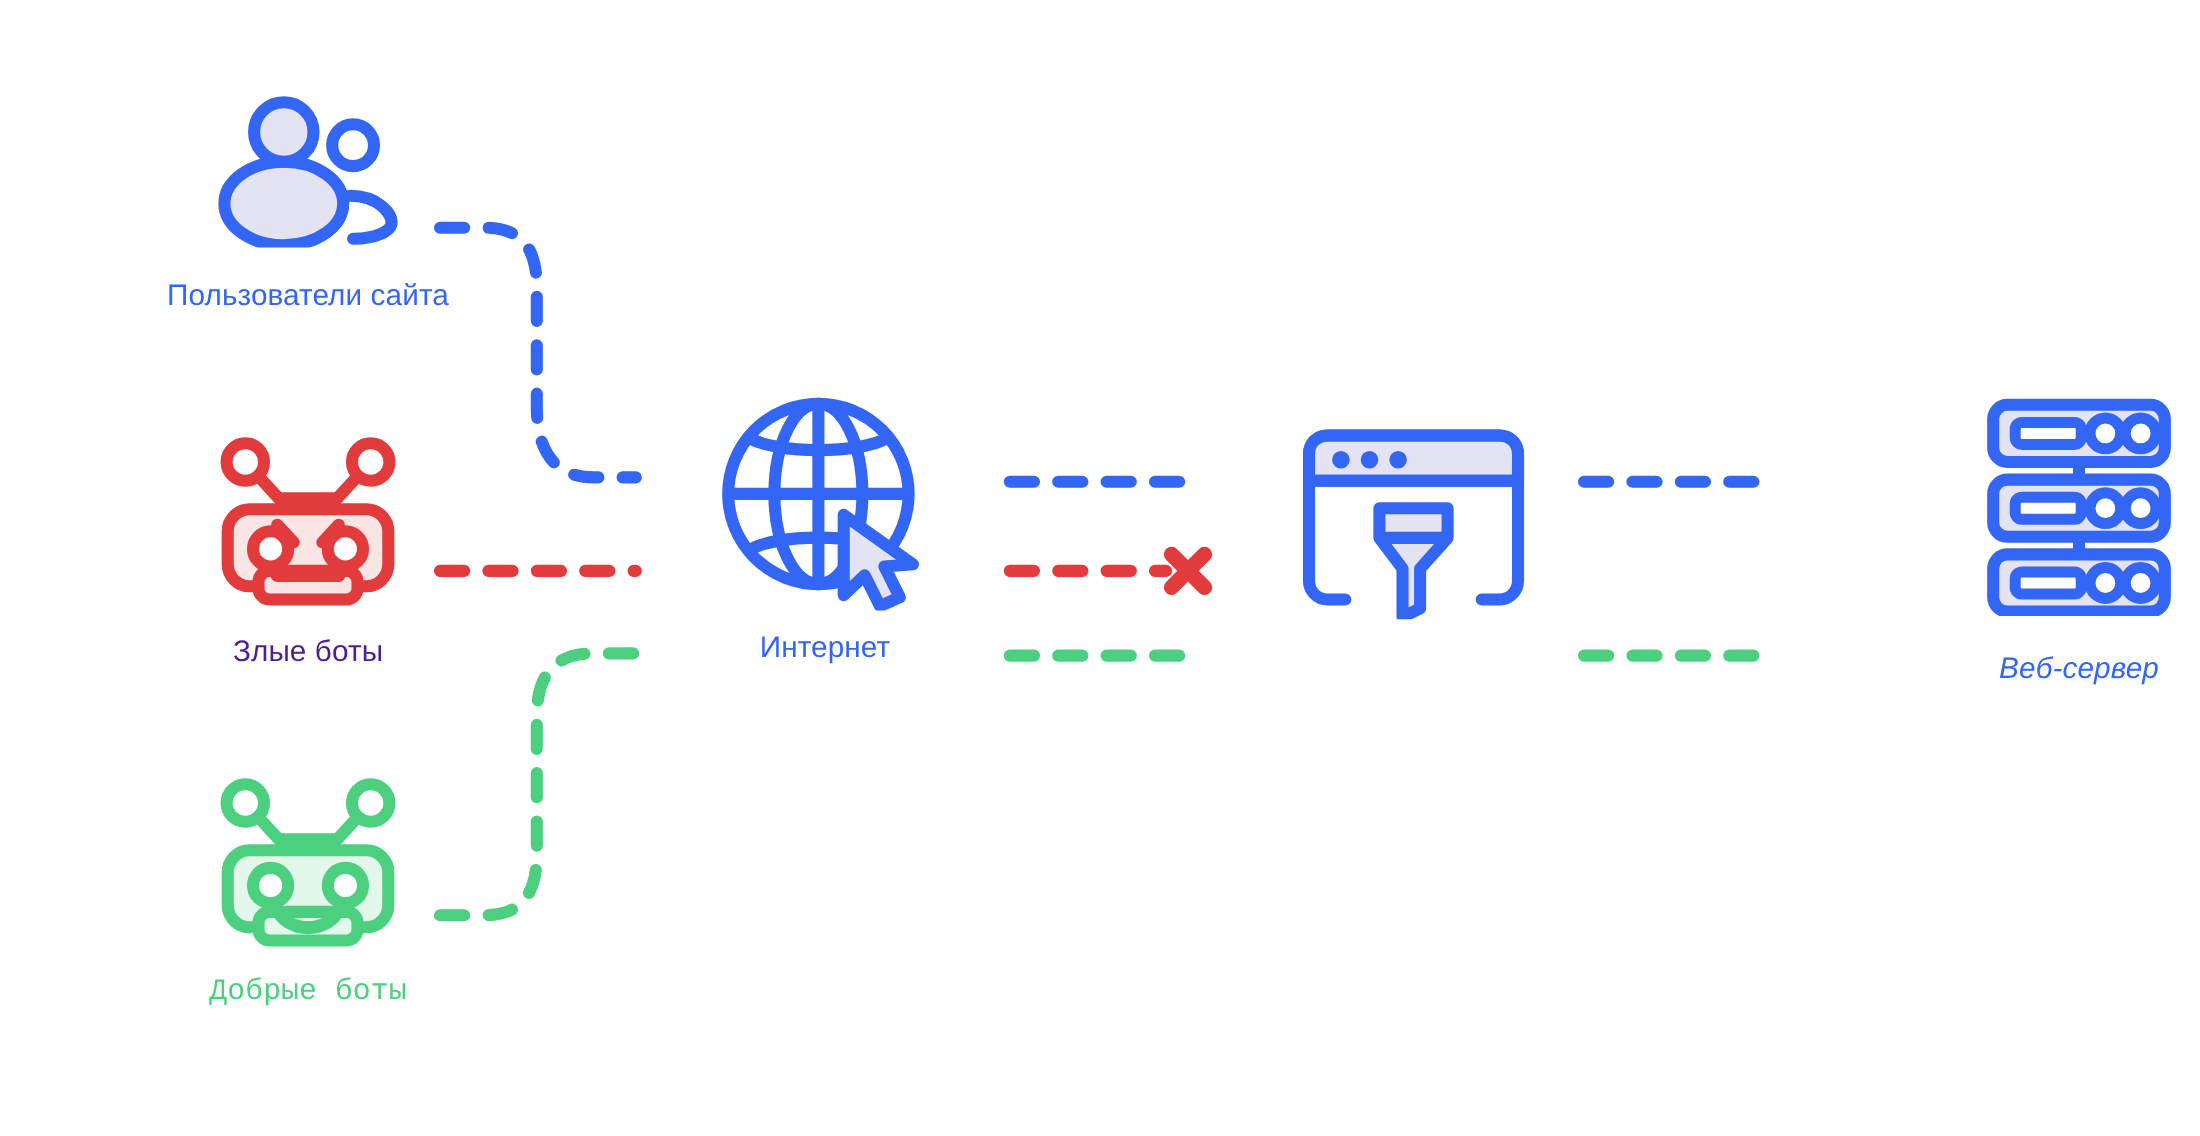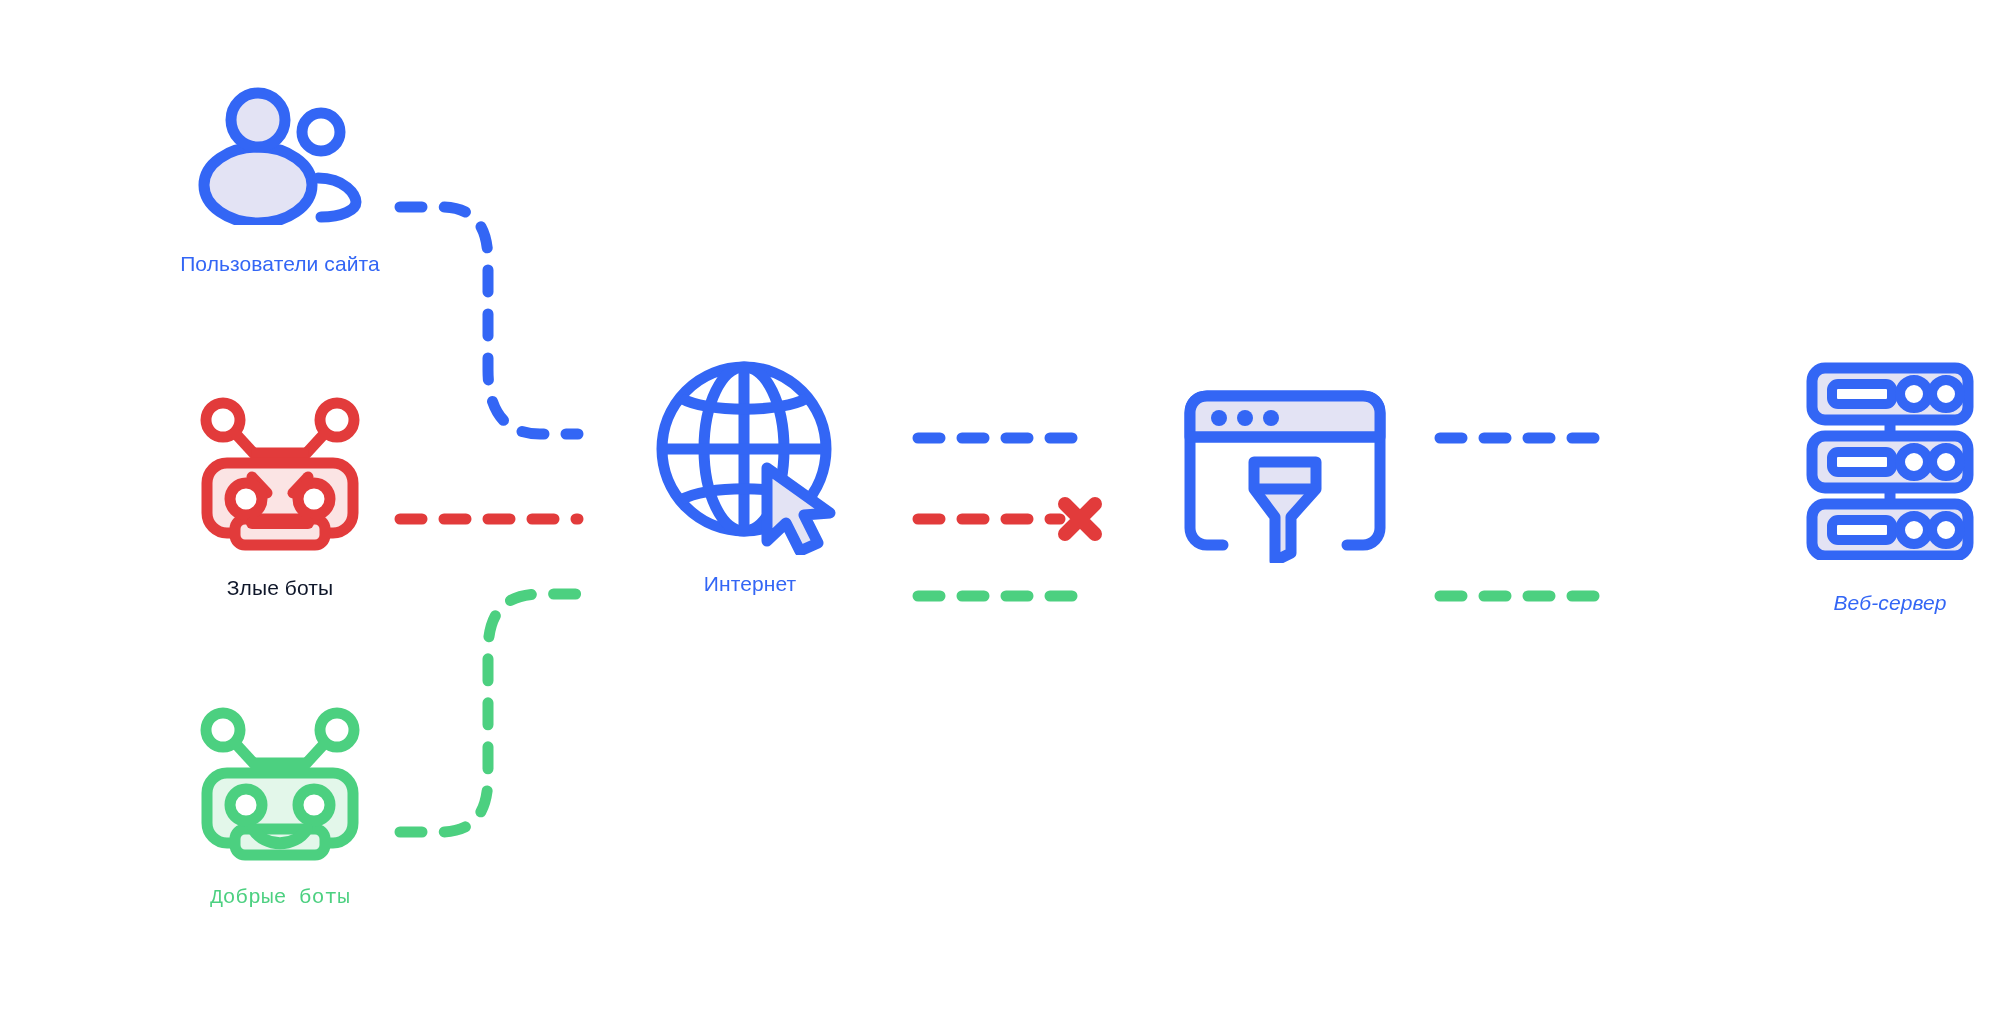--- a/index.html
+++ b/index.html
@@ -24,28 +24,28 @@
     display: flex;
     flex-direction: column;
     align-items: center;
   }
   .node-icon {
     display: block;
     line-height: 0;
   }
   .node-label {
     margin-top: 16px;
-    font-size: 21px;
+    font-size: 27px;
     line-height: 1.28;
     text-align: center;
     letter-spacing: 0.1px;
     white-space: pre-line;
   }
   .label-blue  { color: #3366F5; }
-  .label-red   { color: #0f172a; }
+  .label-red   { color: #4c1d95; }
   .label-green { color: #4CD080; }
 
   #wires {
     position: absolute;
     left: 0;
     top: 0;
     width: 2000px;
     height: 1033px;
     pointer-events: none;
   }

